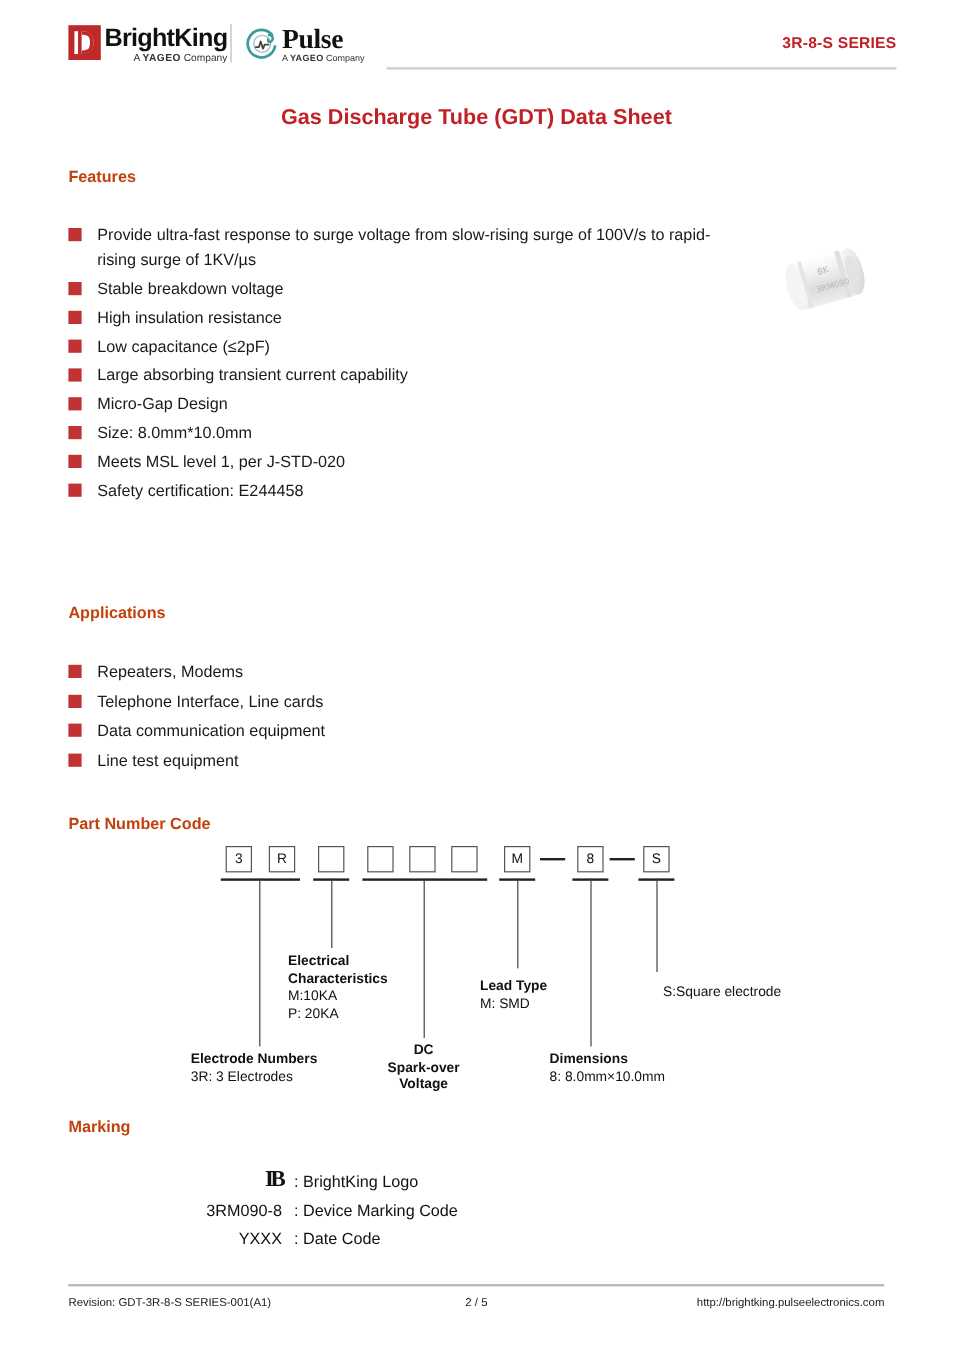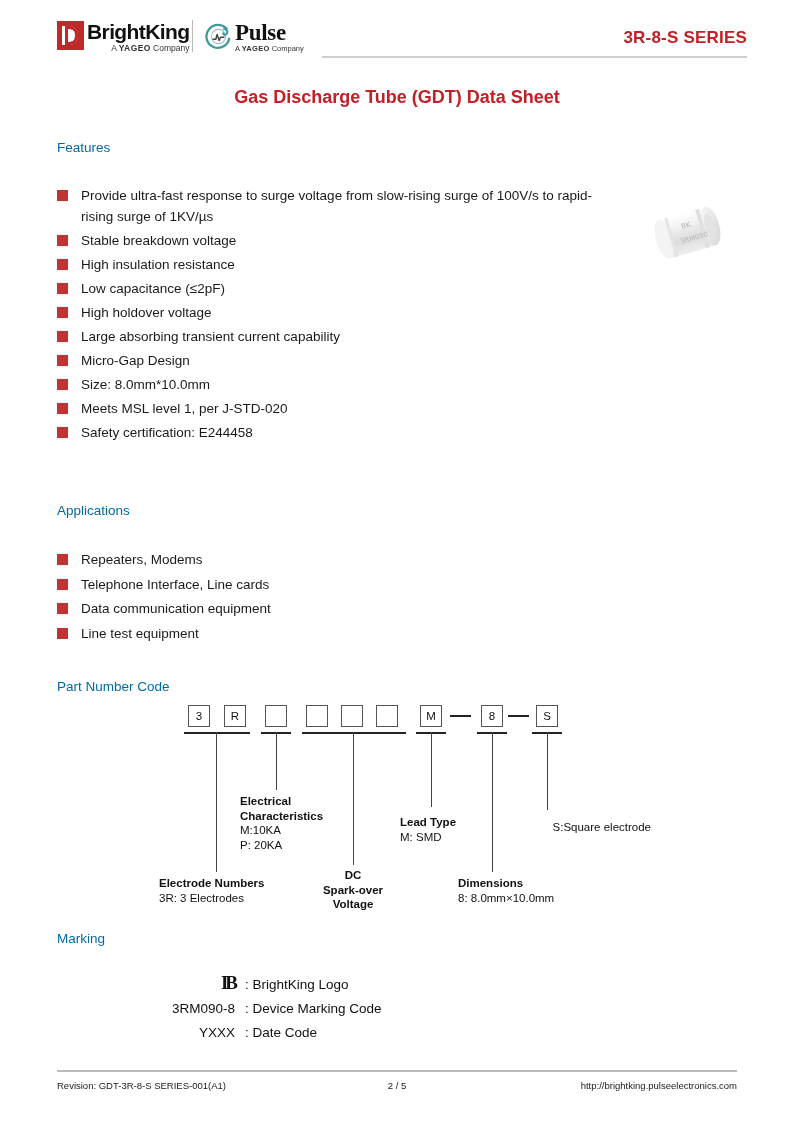--- a/index.html
+++ b/index.html
@@ -117,21 +117,21 @@
     line-height: 10px;
     color: #333333;
     white-space: nowrap;
     margin-top: 0px;
   }
   .pulse-sub .yageo { font-weight: bold; letter-spacing: 0.3px; }
 
   .series-label {
     position: absolute;
     right: 47px; top: 28px;
-    font-size: 17px;
+    font-size: 13px;
     font-weight: bold;
     color: #C02026;
     letter-spacing: 0.2px;
   }
   .hdr-rule {
     position: absolute;
     left: 322px; top: 56px;
     width: 425px; height: 2px;
     background: #cfcfcf;
   }
@@ -144,22 +144,22 @@
     text-align: center;
     font-size: 18px;
     font-weight: bold;
     color: #C02026;
   }
 
   
   .sec-head {
     position: absolute;
     font-size: 13.5px;
-    font-weight: normal;
-    color: #0369a1;
+    font-weight: bold;
+    color: #c2410c;
     text-align: right;
   }
   #sec-features { left: 57px; top: 140px; }
   #sec-applications { left: 57px; top: 503px; }
   #sec-partnumber { left: 57px; top: 679px; }
   #sec-marking { left: 57px; top: 931px; }
 
   
   .bullets {
     position: absolute;
@@ -337,24 +337,20 @@
       <div class="bullet-sq"></div>
       <div class="bullet-text">Stable breakdown voltage</div>
     </div>
     <div class="bullet-row">
       <div class="bullet-sq"></div>
       <div class="bullet-text">High insulation resistance</div>
     </div>
     <div class="bullet-row">
       <div class="bullet-sq"></div>
       <div class="bullet-text">Low capacitance (≤2pF)</div>
-    </div>
-    <div class="bullet-row">
-      <div class="bullet-sq"></div>
-      <div class="bullet-text">High holdover voltage</div>
     </div>
     <div class="bullet-row">
       <div class="bullet-sq"></div>
       <div class="bullet-text">Large absorbing transient current capability</div>
     </div>
     <div class="bullet-row">
       <div class="bullet-sq"></div>
       <div class="bullet-text">Micro-Gap Design</div>
     </div>
     <div class="bullet-row">

